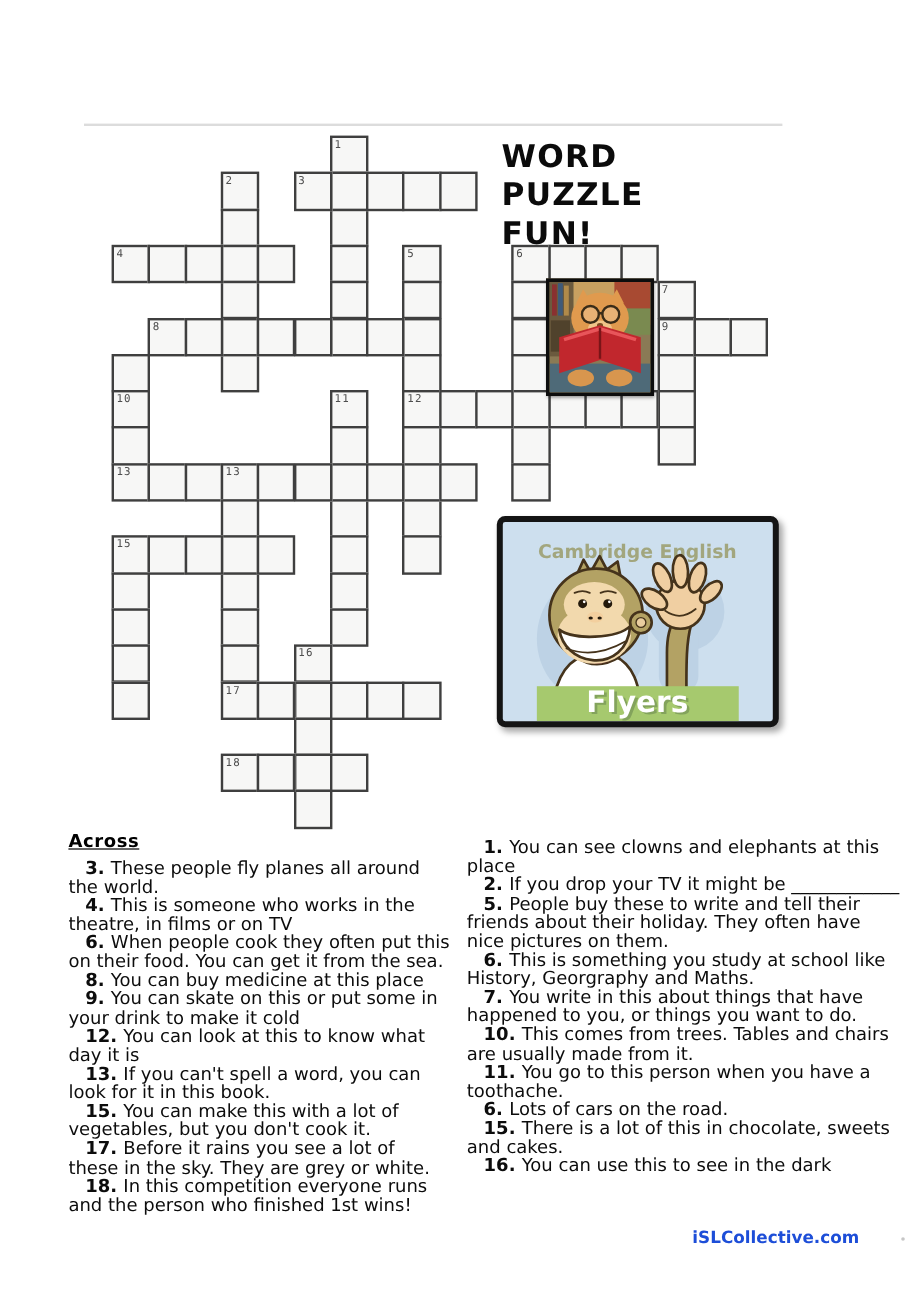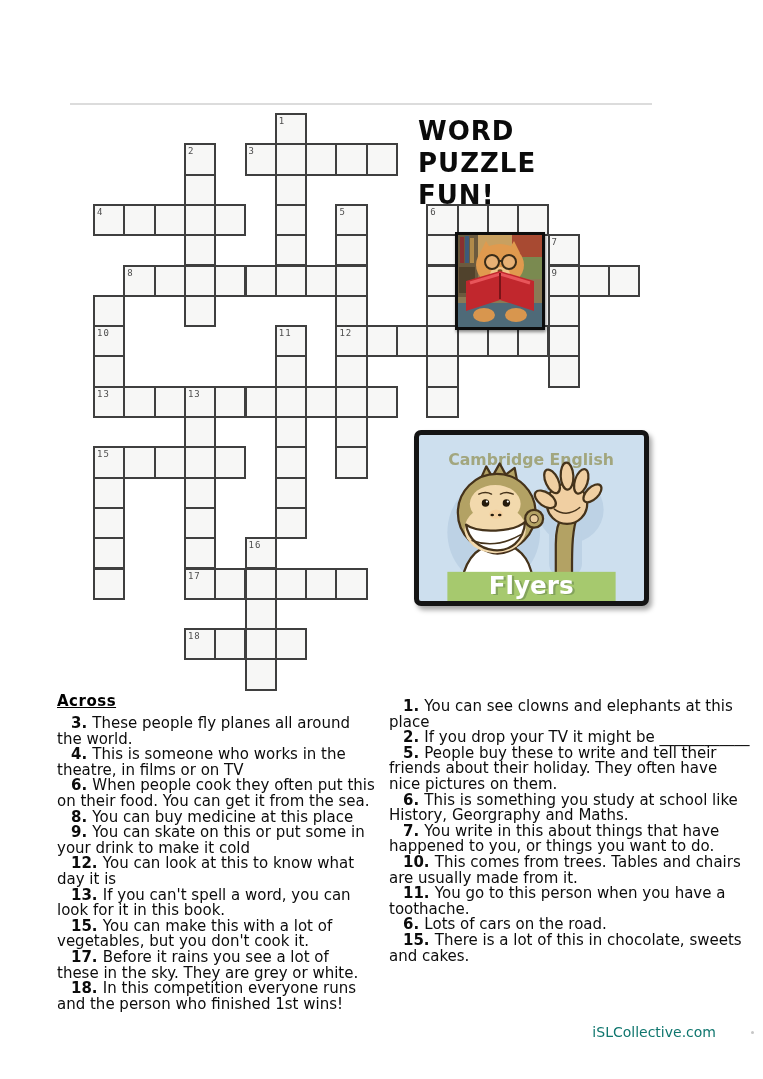--- a/index.html
+++ b/index.html
@@ -22,21 +22,21 @@
           box-shadow:3px 4px 5px rgba(0,0,0,0.35);z-index:5;}
   .flyers svg{display:block;width:100%;height:100%;font-family:"DejaVu Sans","Liberation Sans",sans-serif;}
   
   .clues{position:absolute;color:#0c0c0c;}
   .clues h2{margin:0 0 6px 0;font-size:15px;line-height:18px;text-decoration:underline;
             letter-spacing:0.5px;color:#000;}
   .clues .clue{margin:0;font-size:15px;line-height:15.6px;text-indent:14px;}
   .clues .clue b{font-weight:700;}
   .across{left:57px;top:692px;width:318px;}
   .down{left:389px;top:699px;width:364px;}
-  .footer{position:absolute;top:1024px;right:47px;font-size:14px;font-weight:400;color:#0f766e;}
+  .footer{position:absolute;top:1024px;right:47px;font-size:14px;font-weight:700;color:#1d4ed8;}
   .footer-dot{position:absolute;left:751px;top:1031px;width:3px;height:3px;border-radius:50%;background:#c6c6c6;}
 </style>
 </head>
 <body>
 
 <div class="page">
 
   <div class="divider"></div>
 
   <div class="title">
@@ -255,19 +255,20 @@
     <div>
         <p class="clue"><b>1. </b>You can see clowns and elephants at this place</p>
         <p class="clue"><b>2. </b>If you drop your TV it might be ____________</p>
         <p class="clue"><b>5. </b>People buy these to write and tell their friends about their holiday. They often have nice pictures on them.</p>
         <p class="clue"><b>6. </b>This is something you study at school like History, Georgraphy and Maths.</p>
         <p class="clue"><b>7. </b>You write in this about things that have happened to you, or things you want to do.</p>
         <p class="clue"><b>10. </b>This comes from trees. Tables and chairs are usually made from it.</p>
         <p class="clue"><b>11. </b>You go to this person when you have a toothache.</p>
         <p class="clue"><b>6. </b>Lots of cars on the road.</p>
         <p class="clue"><b>15. </b>There is a lot of this in chocolate, sweets and cakes.</p>
+        <p class="clue"><b>16. </b>You can use this to see in the dark</p>
       </div>
   </section>
 
   <div class="footer">iSLCollective.com</div>
   <div class="footer-dot"></div>
 
 </div>
 
 </body></html>

